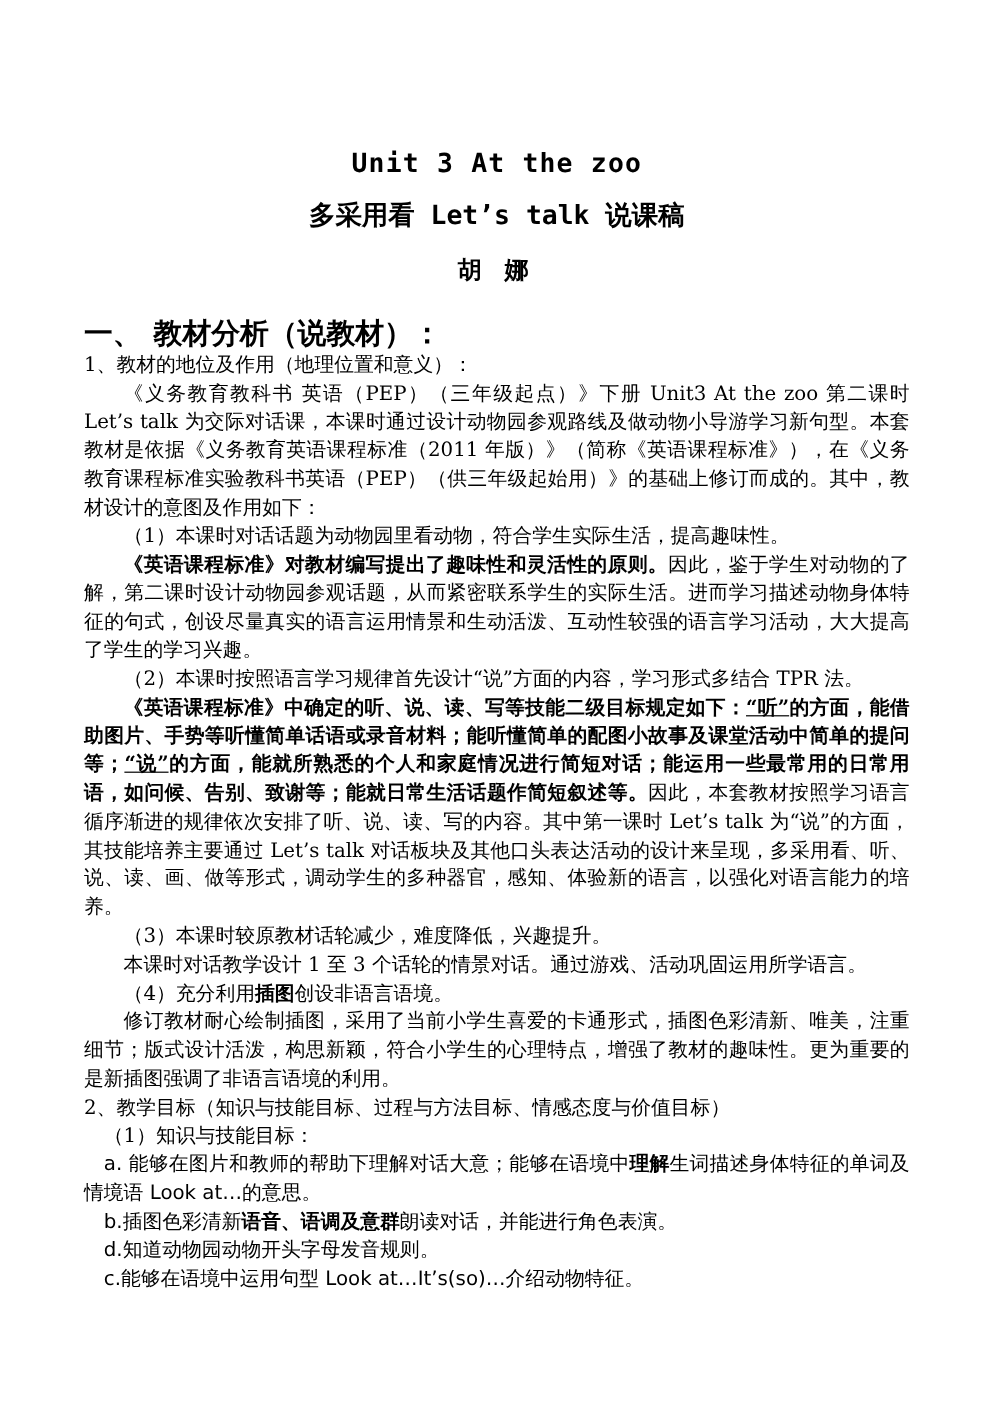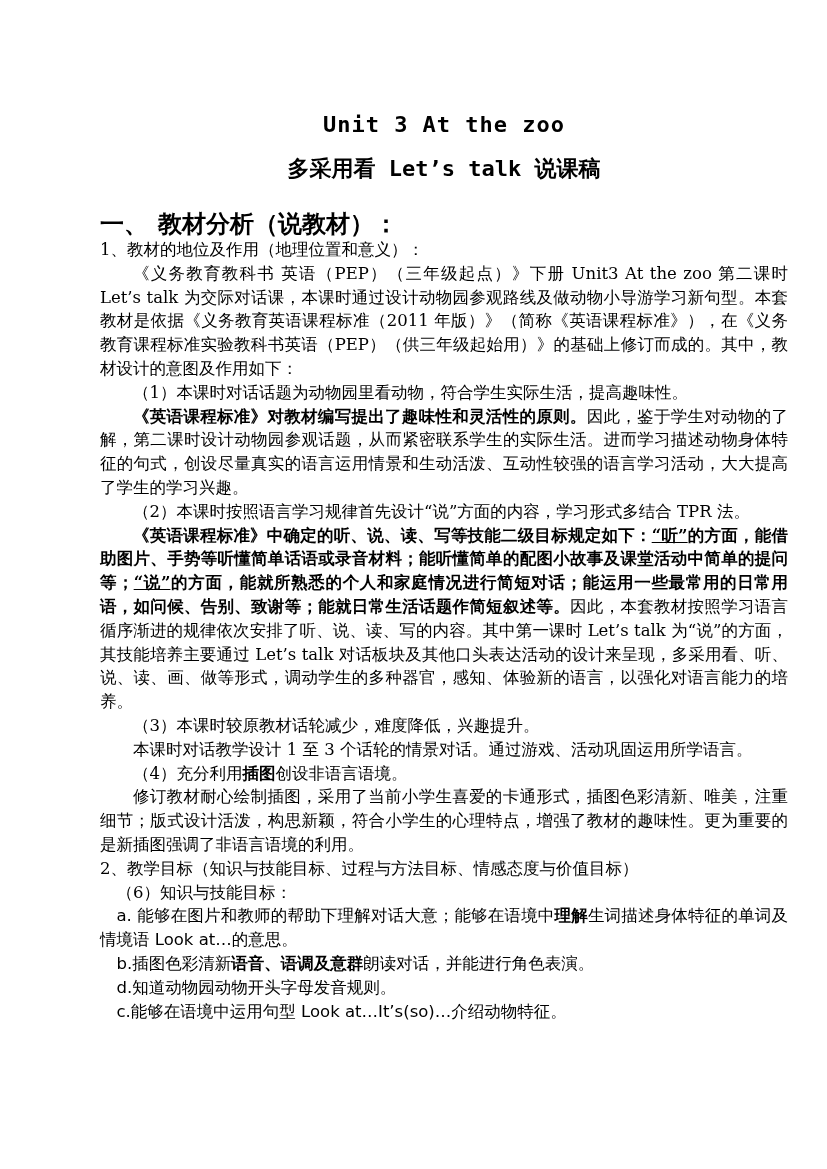--- a/index.html
+++ b/index.html
@@ -12,23 +12,22 @@
     width: 827px;
     height: 1169px;
     background: #ffffff;
     overflow: hidden;
     font-family: "DejaVu Serif", "Liberation Serif", serif;
     color: #000000;
   }
   .content {
     position: absolute;
     left: 70px;
-    top: 0;
+    top: 12px;
     width: 688px;
-    margin-left: 30px;
   }
 
   
   .doc-title {
     font-family: "DejaVu Sans Mono", "Liberation Mono", monospace;
     font-size: 22px;
     font-weight: bold;
     letter-spacing: 1px;
     text-align: center;
     margin-top: 108px;
@@ -79,20 +78,21 @@
   .sans { font-family: "DejaVu Sans", "Liberation Sans", sans-serif; }
 </style>
 </head>
 <body>
 
 <div class="page">
   <div class="content">
 
     <div class="doc-title">Unit 3 At the zoo</div>
     <div class="doc-subtitle">多采用看 Let’s talk 说课稿</div>
+    <div class="doc-author">胡 娜</div>
 
     <div class="section-heading">
       <span class="num">一、</span><span>教材分析（说教材）：</span>
     </div>
 
     <p class="para noindent">1、教材的地位及作用（地理位置和意义）：</p>
 
     <p class="para indent">《义务教育教科书 英语（PEP）（三年级起点）》下册 Unit3 At the zoo 第二课时 Let’s talk 为交际对话课，本课时通过设计动物园参观路线及做动物小导游学习新句型。本套教材是依据《义务教育英语课程标准（2011 年版）》（简称《英语课程标准》），在《义务教育课程标准实验教科书英语（PEP）（供三年级起始用）》的基础上修订而成的。其中，教材设计的意图及作用如下：</p>
 
     <p class="para indent">（1）本课时对话话题为动物园里看动物，符合学生实际生活，提高趣味性。</p>
@@ -106,21 +106,21 @@
     <p class="para indent">（3）本课时较原教材话轮减少，难度降低，兴趣提升。</p>
 
     <p class="para indent">本课时对话教学设计 1 至 3 个话轮的情景对话。通过游戏、活动巩固运用所学语言。</p>
 
     <p class="para indent"><span>（4）充分利用</span><b>插图</b><span>创设非语言语境。</span></p>
 
     <p class="para indent">修订教材耐心绘制插图，采用了当前小学生喜爱的卡通形式，插图色彩清新、唯美，注重细节；版式设计活泼，构思新颖，符合小学生的心理特点，增强了教材的趣味性。更为重要的是新插图强调了非语言语境的利用。</p>
 
     <p class="para noindent">2、教学目标（知识与技能目标、过程与方法目标、情感态度与价值目标）</p>
 
-    <p class="para small-indent">（6）知识与技能目标：</p>
+    <p class="para small-indent">（1）知识与技能目标：</p>
 
     <p class="para small-indent sans"><span>a. 能够在图片和教师的帮助下理解对话大意；能够在语境中</span><b>理解</b><span>生词描述身体特征的单词及情境语 Look at…的意思。</span></p>
 
     <p class="para small-indent sans"><span>b.插图色彩清新</span><b>语音、语调及意群</b><span>朗读对话，并能进行角色表演。</span></p>
 
     <p class="para small-indent sans">d.知道动物园动物开头字母发音规则。</p>
 
     <p class="para small-indent sans">c.能够在语境中运用句型 Look at…It’s(so)…介绍动物特征。</p>
 
   </div>

